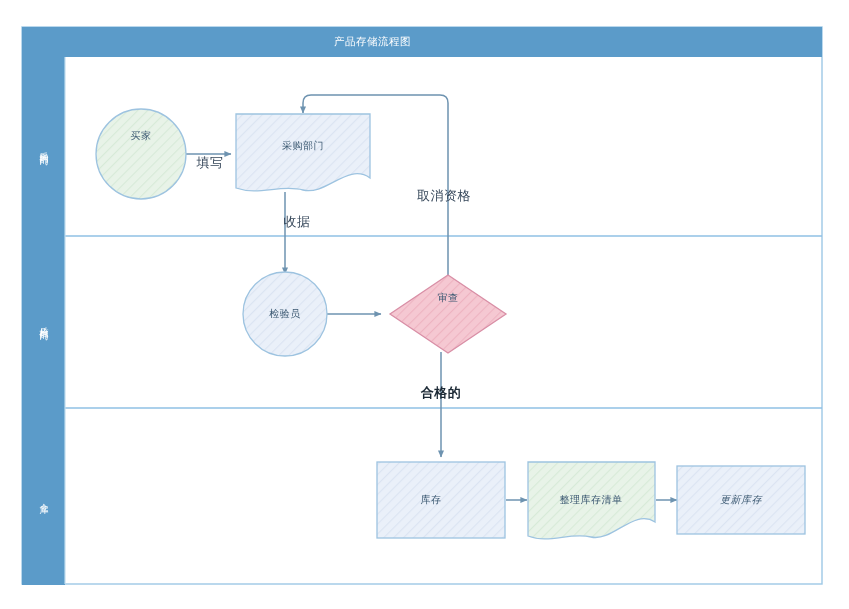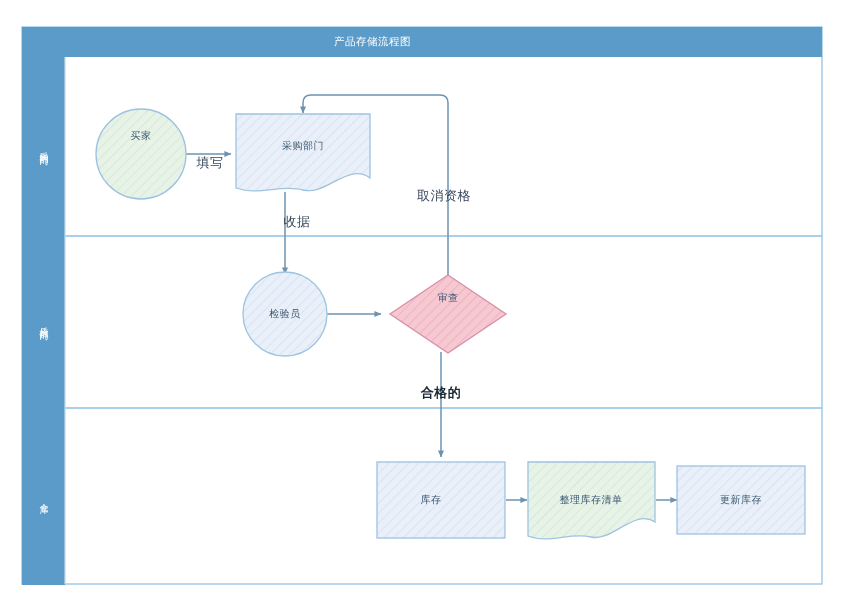--- a/index.html
+++ b/index.html
@@ -140,20 +140,20 @@
   <div class="lane-title" style="left:22px; top:57px; width:43px; height:179px; display:flex; align-items:center; justify-content:center;">采购部门</div>
   <div class="lane-title" style="left:22px; top:236px; width:43px; height:172px; display:flex; align-items:center; justify-content:center;">质检部门</div>
   <div class="lane-title" style="left:22px; top:408px; width:43px; height:177px; display:flex; align-items:center; justify-content:center;">仓库</div>
 
   <div class="node-label" style="left:141px; top:136px;">买家</div>
   <div class="node-label" style="left:303px; top:146px;">采购部门</div>
   <div class="node-label" style="left:285px; top:314px;">检验员</div>
   <div class="node-label" style="left:448px; top:298px;">审查</div>
   <div class="node-label" style="left:431px; top:500px;">库存</div>
   <div class="node-label" style="left:591px; top:500px;">整理库存清单</div>
-  <div class="node-label" style="left:741px; top:500px;">更新库存</div>
+  <div class="node-label" style="left:741px; top:500px;font-style:italic;">更新库存</div>
 
   <div class="edge-label" style="left:210px; top:163px;">填写</div>
   <div class="edge-label" style="left:297px; top:222px;">收据</div>
   <div class="edge-label" style="left:444px; top:196px;">取消资格</div>
   <div class="edge-label bold" style="left:441px; top:385px;margin-top:8px;">合格的</div>
 
 </div>
 
 </body></html>

